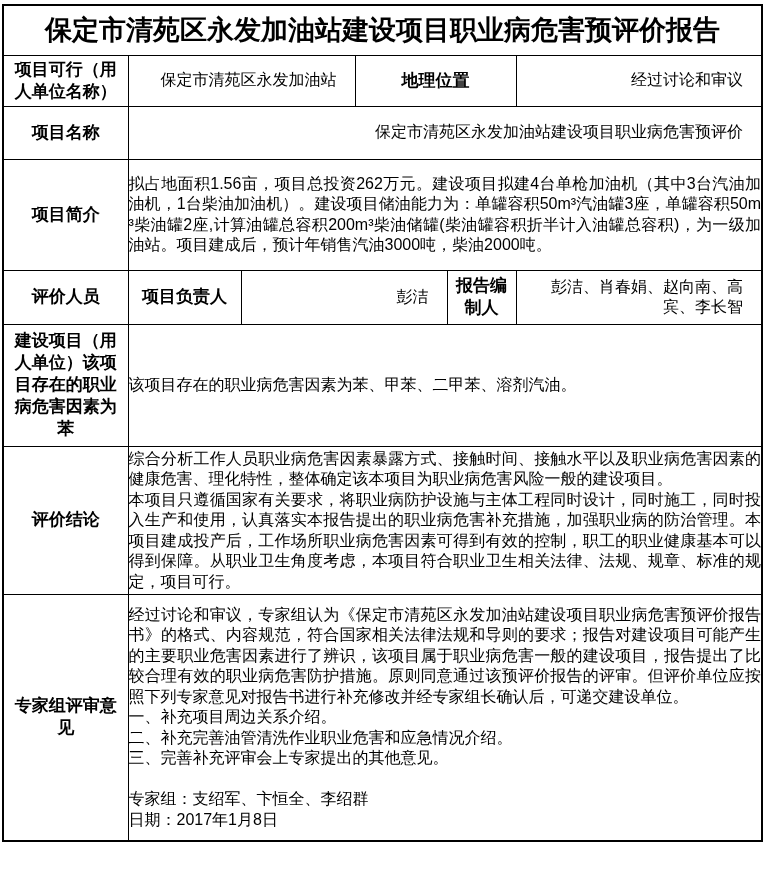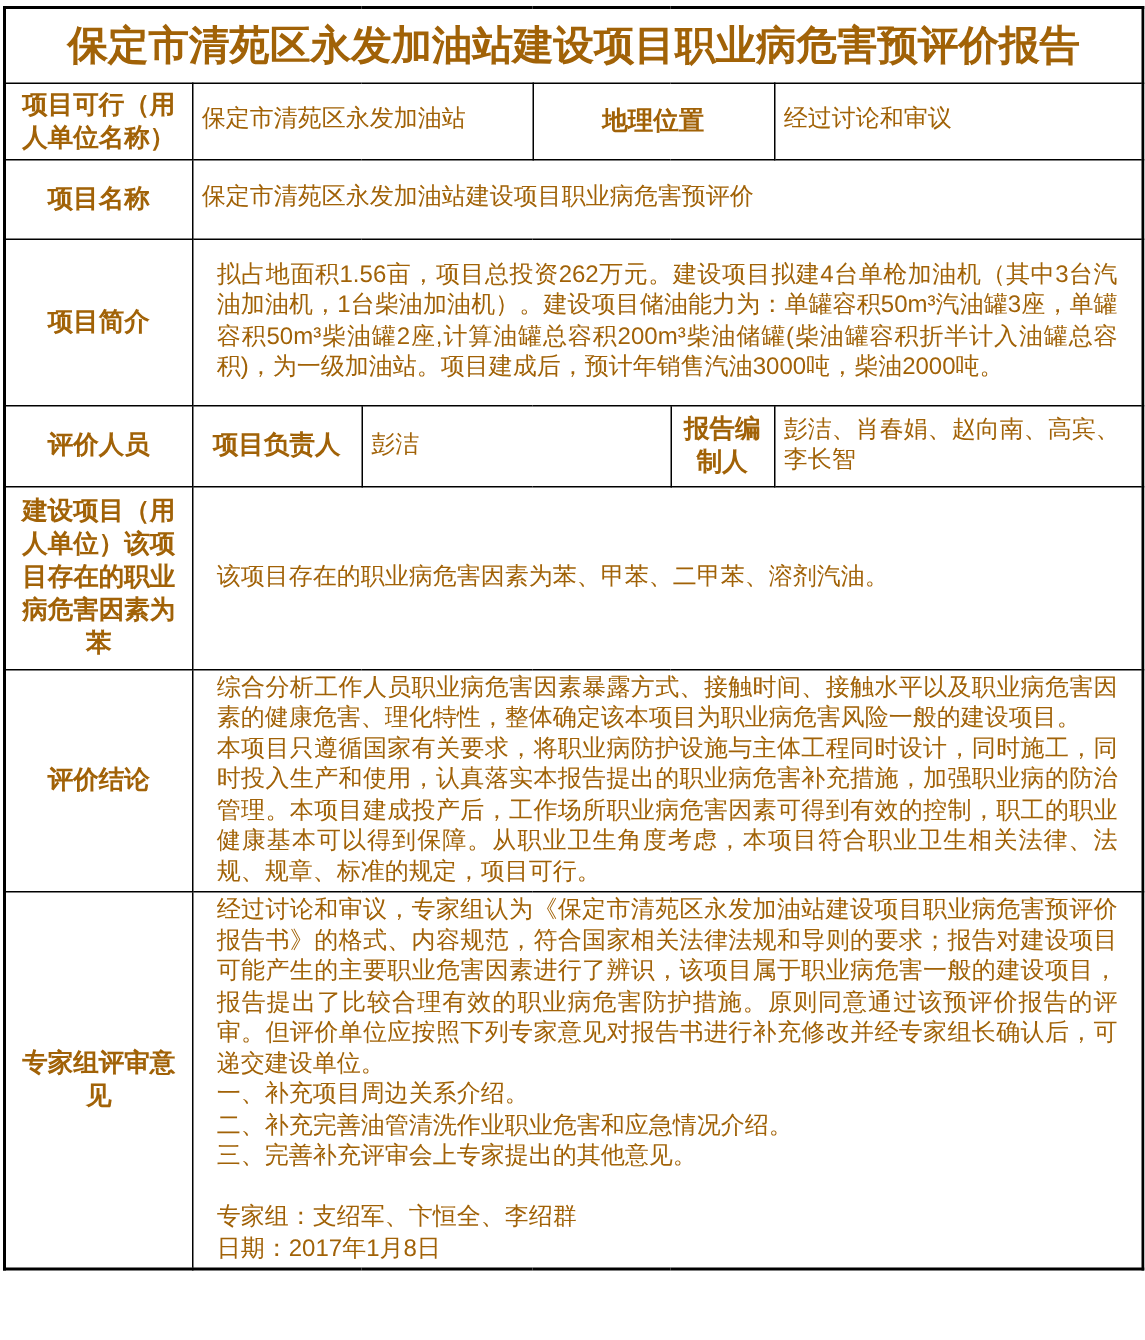--- a/index.html
+++ b/index.html
@@ -10,21 +10,21 @@
   }
   .doc {
     width: 759px;
     margin: 4px 2px 6px 2px;
   }
   table.report {
     border-collapse: collapse;
     table-layout: fixed;
     width: 757px;
     border: 2px solid #000000;
-    color: #a16207;
+    color: #000000;
     font-family: "Liberation Sans", "DejaVu Sans", sans-serif;
     background: #ffffff;
   }
   table.report td {
     border: 1px solid #000000;
     overflow: hidden;
     word-break: break-all;
   }
   .title-cell {
     font-size: 27px;
@@ -37,30 +37,30 @@
   .label {
     font-weight: bold;
     font-size: 17px;
     text-align: center;
     vertical-align: middle;
     padding: 2px 4px;
     line-height: 22px;
   }
   .value {
     font-size: 16px;
-    text-align: left;
+    text-align: right;
     vertical-align: middle;
-    padding: 2px 6px;
+    padding: 2px 18px;
     line-height: 20.5px;
   }
   .content {
     font-size: 16px;
     text-align: justify;
     vertical-align: middle;
-    padding: 2px 16px;
+    padding: 2px 0;
     line-height: 20.5px;
     white-space: pre-line;
   }
 </style>
 </head>
 <body>
 
 <div class="doc">
   <table class="report">
     <colgroup>

